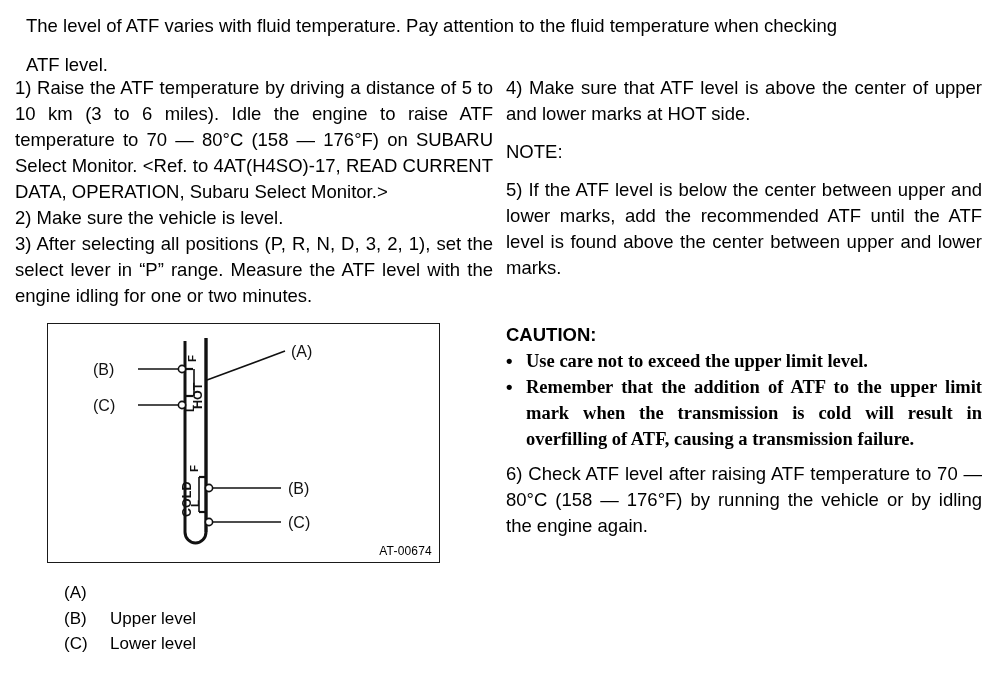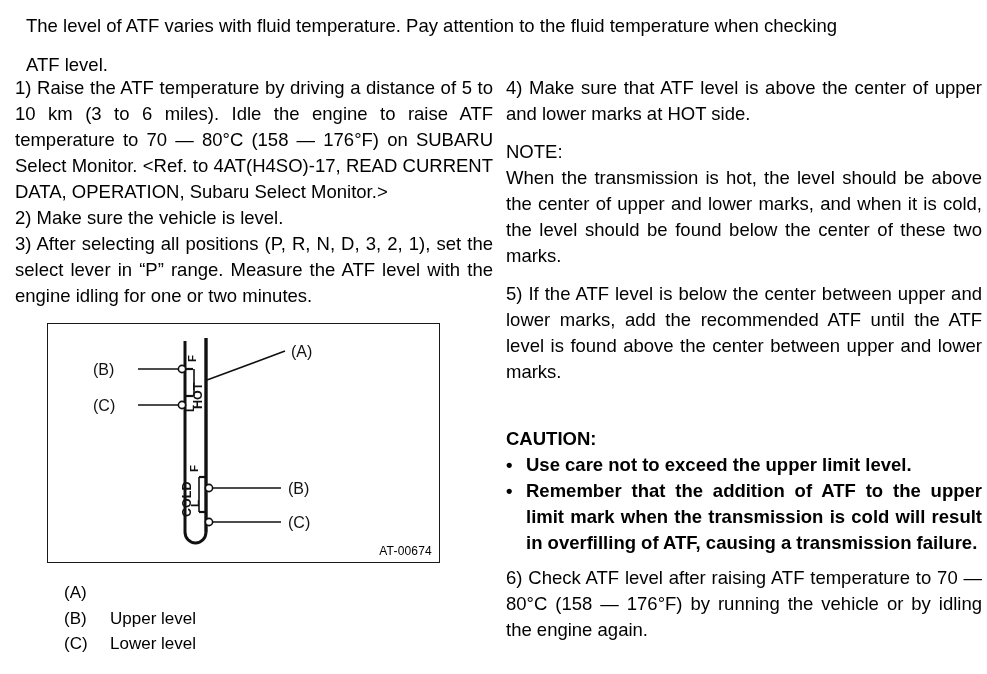--- a/index.html
+++ b/index.html
@@ -71,20 +71,21 @@
   }
   .bullet-dot {
     width: 20px;
     flex: 0 0 20px;
     text-align: left;
   }
   .bullet-text {
     flex: 1 1 auto;
     text-align: justify;
     text-align-last: left;
+    font-family: Liberation Serif, serif;
   }
 
   
   .figure-box {
     position: absolute;
     left: 47px;
     top: 323px;
     width: 393px;
     height: 240px;
     border: 1.5px solid #1a1a1a;
@@ -139,21 +140,20 @@
   <div class="col col-left">
     <p class="para">1) Raise the ATF temperature by driving a distance of 5 to 10 km (3 to 6 miles). Idle the engine to raise ATF temperature to 70 — 80°C (158 — 176°F) on SUBARU Select Monitor. &lt;Ref. to 4AT(H4SO)-17, READ  CURRENT  DATA,  OPERATION,  Subaru Select Monitor.&gt;</p>
     <p class="para left">2) Make sure the vehicle is level.</p>
     <p class="para">3) After selecting all positions (P, R, N, D, 3, 2, 1), set the select lever in “P” range. Measure the ATF level with the engine idling for one or two minutes.</p>
   </div>
 
   <div class="col col-right">
     <p class="para">4) Make sure that ATF level is above the center of upper and lower marks at HOT side.</p>
     <div class="gap-md"></div>
     <p class="para left">NOTE:</p>
-    <p class="para">When the transmission is hot, the level should be above the center of upper and lower marks, and when it is cold, the level should be found below the center of these two marks.</p>
     <div class="gap-md"></div>
     <p class="para">5) If the ATF level is below the center between upper and lower marks, add the recommended ATF until the ATF level is found above the center between upper and lower marks.</p>
     <div class="gap-sm"></div>
     <p class="para left caution">CAUTION:</p>
     <div class="bullet-row">
       <span class="bullet-dot">•</span>
       <span class="bullet-text">Use care not to exceed the upper limit level.</span>
     </div>
     <div class="bullet-row">
       <span class="bullet-dot">•</span>

